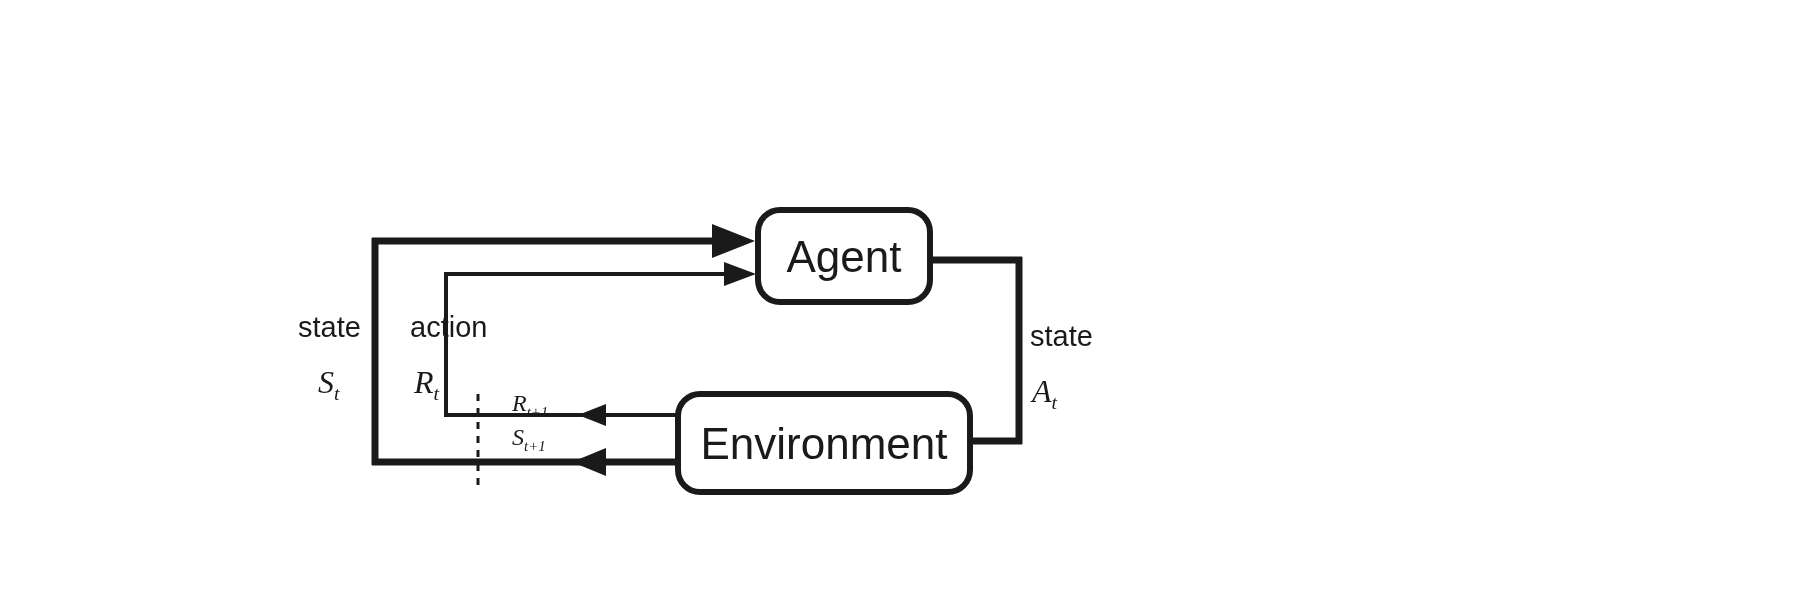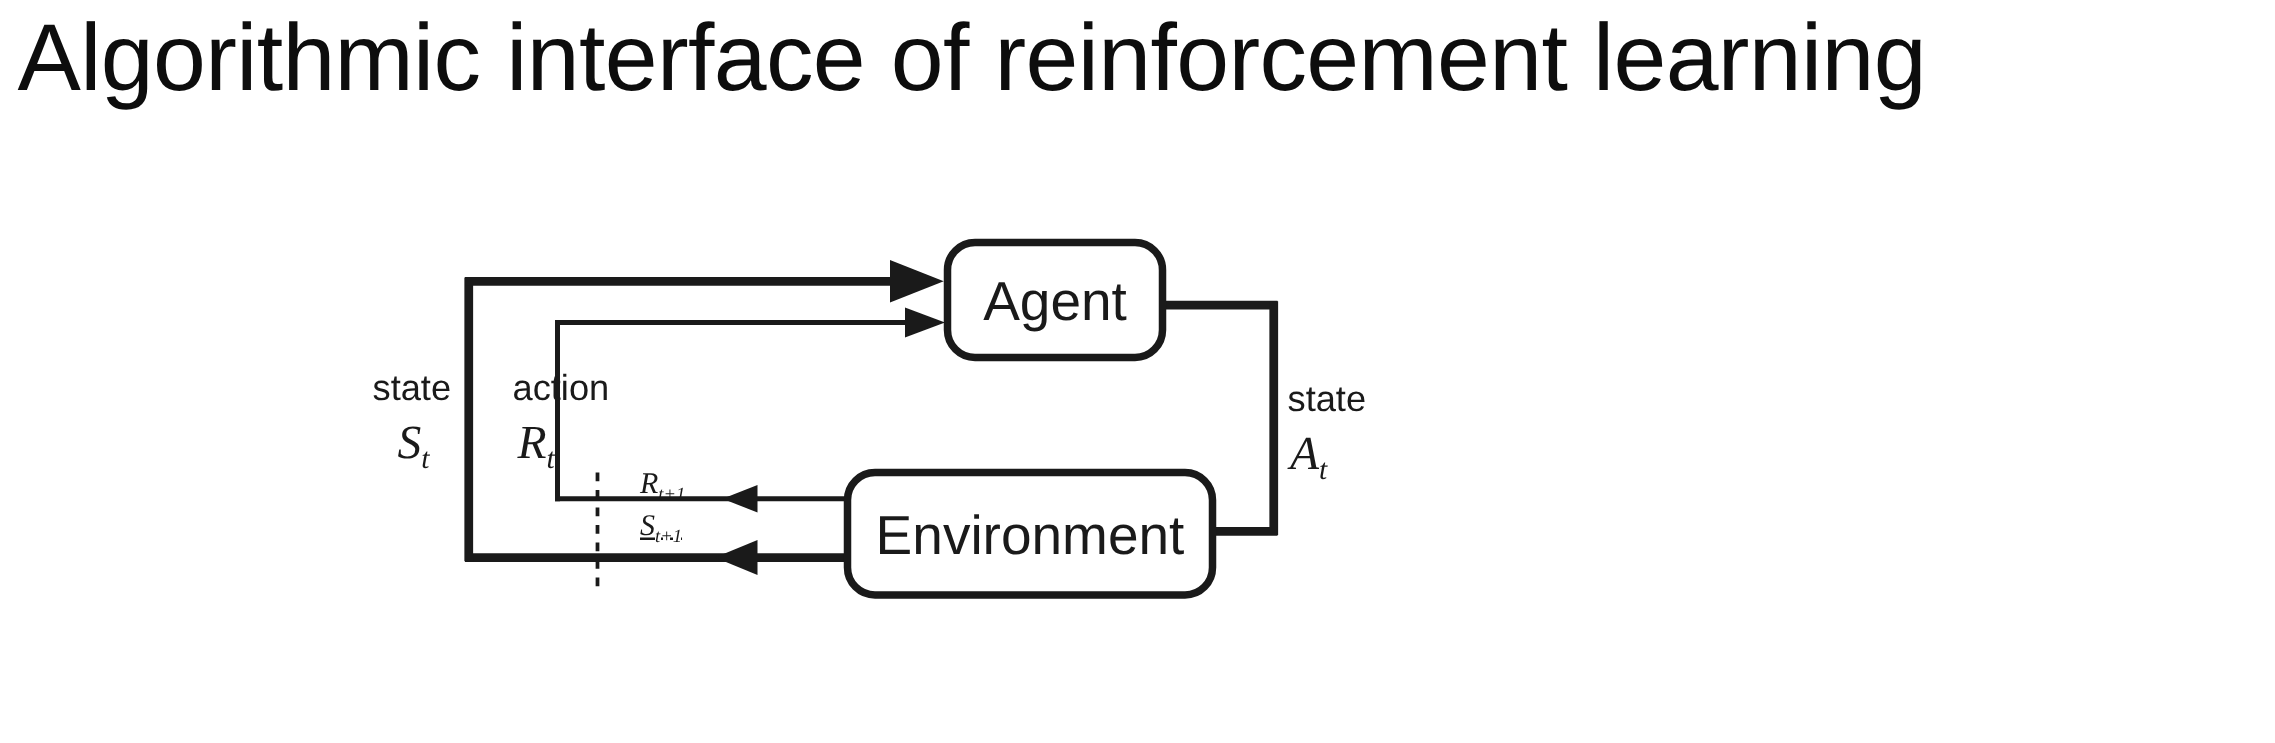--- a/index.html
+++ b/index.html
@@ -30,21 +30,21 @@
     font-size: 76px;
     font-weight: 400;
     line-height: 1.08;
     letter-spacing: -0.5px;
     color: #0d0d0d;
     white-space: nowrap;
   }
   #diagram-wrap {
     position: absolute;
     left: 0px;
-    top: 156px;
+    top: 172px;
     width: 1716px;
     height: 420px;
   }
   #diagram-svg {
     position: absolute;
     left: 0;
     top: 0;
     display: block;
   }
   .lbl {
@@ -53,22 +53,23 @@
     pointer-events: none;
   }
   .lbl-plain {
     font-family: "Liberation Sans", sans-serif;
     font-size: 29px;
     color: #1a1a1a;
   }
   .lbl-math {
     font-family: "Liberation Serif", serif;
     font-style: italic;
-    font-size: 38px;
+    font-size: 32px;
     color: #1a1a1a;
+    margin-top: 16px;
   }
   .lbl-math-sm {
     font-family: "Liberation Serif", serif;
     font-style: italic;
     font-size: 24px;
     color: #1a1a1a;
   }
   .lbl-math sub, .lbl-math-sm sub {
     font-size: 0.62em;
     font-style: italic;
@@ -79,28 +80,27 @@
     fill: #1a1a1a;
   }
   
   #label-state      { left: 298px; top: 139px; }
   #label-state-sym  { left: 318px; top: 176px; }
   #label-reward     { left: 410px; top: 139px; }
   #label-reward-sym { left: 414px; top: 176px; }
   #label-action     { left: 1030px; top: 148px; }
   #label-action-sym { left: 1032px; top: 185px; text-align: right; }
   #label-rt1        { left: 512px; top: 218px; }
-  #label-st1        { left: 512px; top: 252px; text-decoration: underline; }
+  #label-st1        { left: 512px; top: 252px; }
 </style>
 </head>
 <body>
 
 <div id="slide">
 
-  <div id="slide-title">Algorithmic interface of reinforcement learning</div>
 
   <div id="diagram-wrap">
 
     <svg id="diagram-svg" width="1820" height="420" viewBox="0 0 1820 420">
 
       <g>
 
         <line x1="680" y1="290" x2="372" y2="290" stroke="#1a1a1a" stroke-width="7"></line>
 
         <polygon points="572,290 606,276 606,304" fill="#1a1a1a"></polygon>

